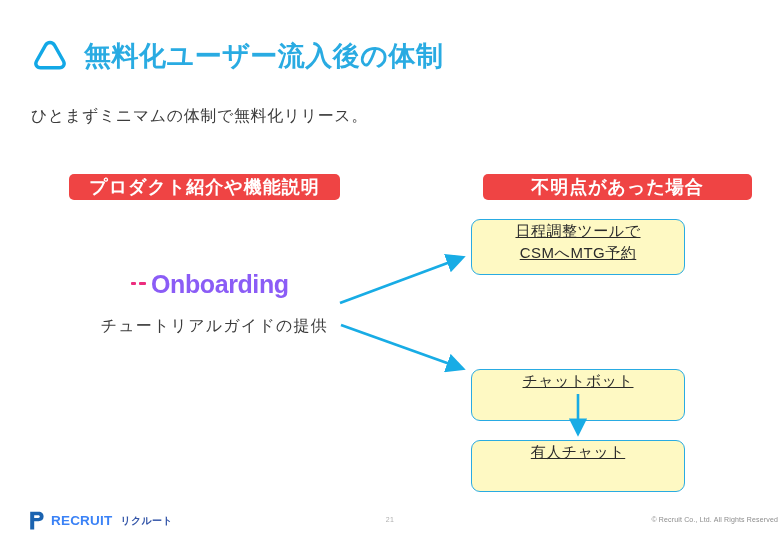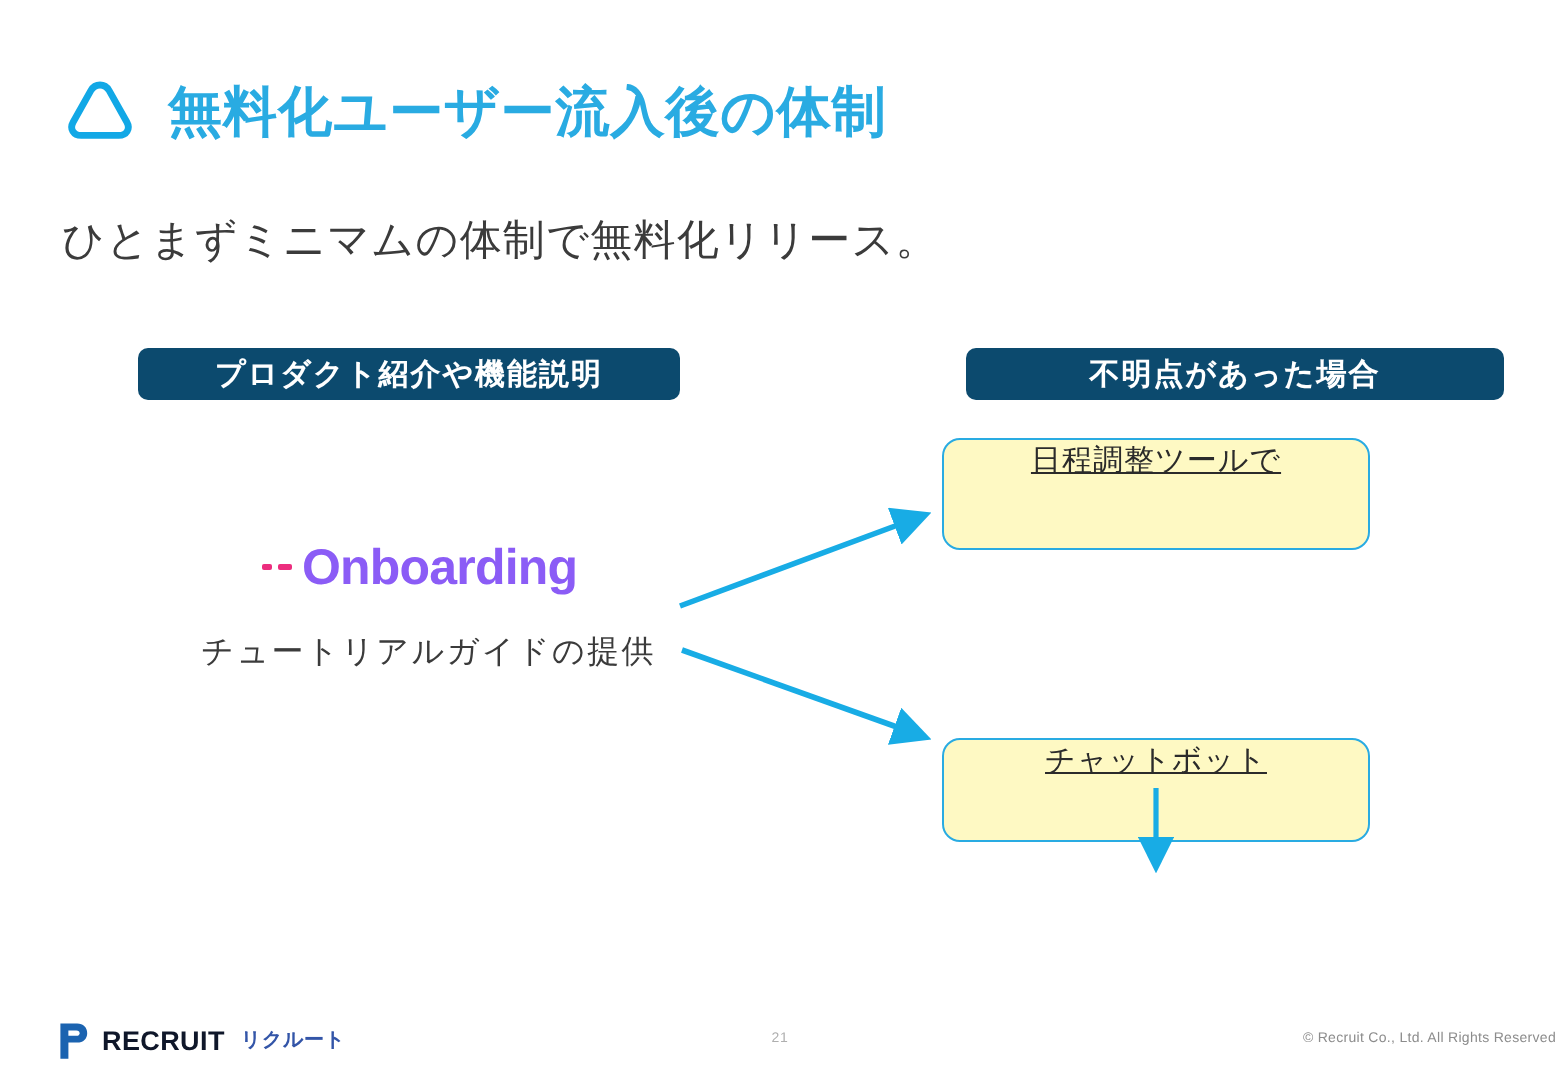--- a/index.html
+++ b/index.html
@@ -45,34 +45,34 @@
     letter-spacing: 0.5px;
     white-space: nowrap;
     line-height: 1;
   }
 
   
   .subtitle {
     position: absolute;
     left: 31px;
     top: 106px;
-    font-size: 21px;
+    font-size: 16px;
     color: #3B3B3B;
     letter-spacing: 0.6px;
     white-space: nowrap;
   }
 
   
   .banner {
     position: absolute;
     height: 26px;
     border-radius: 5px;
-    background: #0c4a6e;
+    background: #ef4444;
     color: #ffffff;
-    font-size: 15px;
+    font-size: 18px;
     font-weight: bold;
     letter-spacing: 1px;
     display: flex;
     align-items: center;
     justify-content: center;
     white-space: nowrap;
   }
   .banner-left {
     left: 69px;
     top: 174px;
@@ -173,21 +173,21 @@
     gap: 6px;
   }
   .recruit-mark {
     width: 16px;
     height: 19px;
     display: block;
   }
   .recruit-word {
     font-size: 13.5px;
     font-weight: bold;
-    color: #0f172a;
+    color: #3b82f6;
     letter-spacing: 0.2px;
     line-height: 1;
   }
   .recruit-kana {
     font-size: 10px;
     font-weight: bold;
     color: #3355A8;
     letter-spacing: 0.3px;
     line-height: 1;
     padding-left: 2px;
@@ -237,27 +237,31 @@
       <i class="dash dash-b"></i>
     </span>
     <span class="onboarding-word">Onboarding</span>
   </div>
 
   <div class="caption">チュートリアルガイドの提供</div>
 
   <div class="box box-1">
     <span>
       <span class="box-line">日程調整ツールで</span>
+      <span class="box-line">CSMへMTG予約</span>
     </span>
   </div>
 
   <div class="box box-2">
     <span class="box-line">チャットボット</span>
   </div>
 
+  <div class="box box-3">
+    <span class="box-line">有人チャット</span>
+  </div>
 
   <svg class="arrow-layer" viewBox="0 0 780 540" aria-hidden="true">
     <defs>
       <marker id="ah" markerWidth="7" markerHeight="7" refX="5.2" refY="3.5" orient="auto">
         <path d="M0,0 L7,3.5 L0,7 Z" fill="#18ACE5"></path>
       </marker>
     </defs>
     <line x1="340" y1="303" x2="461" y2="258" stroke="#18ACE5" stroke-width="2.8" marker-end="url(#ah)"></line>
     <line x1="341" y1="325" x2="461" y2="368" stroke="#18ACE5" stroke-width="2.8" marker-end="url(#ah)"></line>
     <line x1="578" y1="394" x2="578" y2="432" stroke="#18ACE5" stroke-width="2.6" marker-end="url(#ah)"></line>

